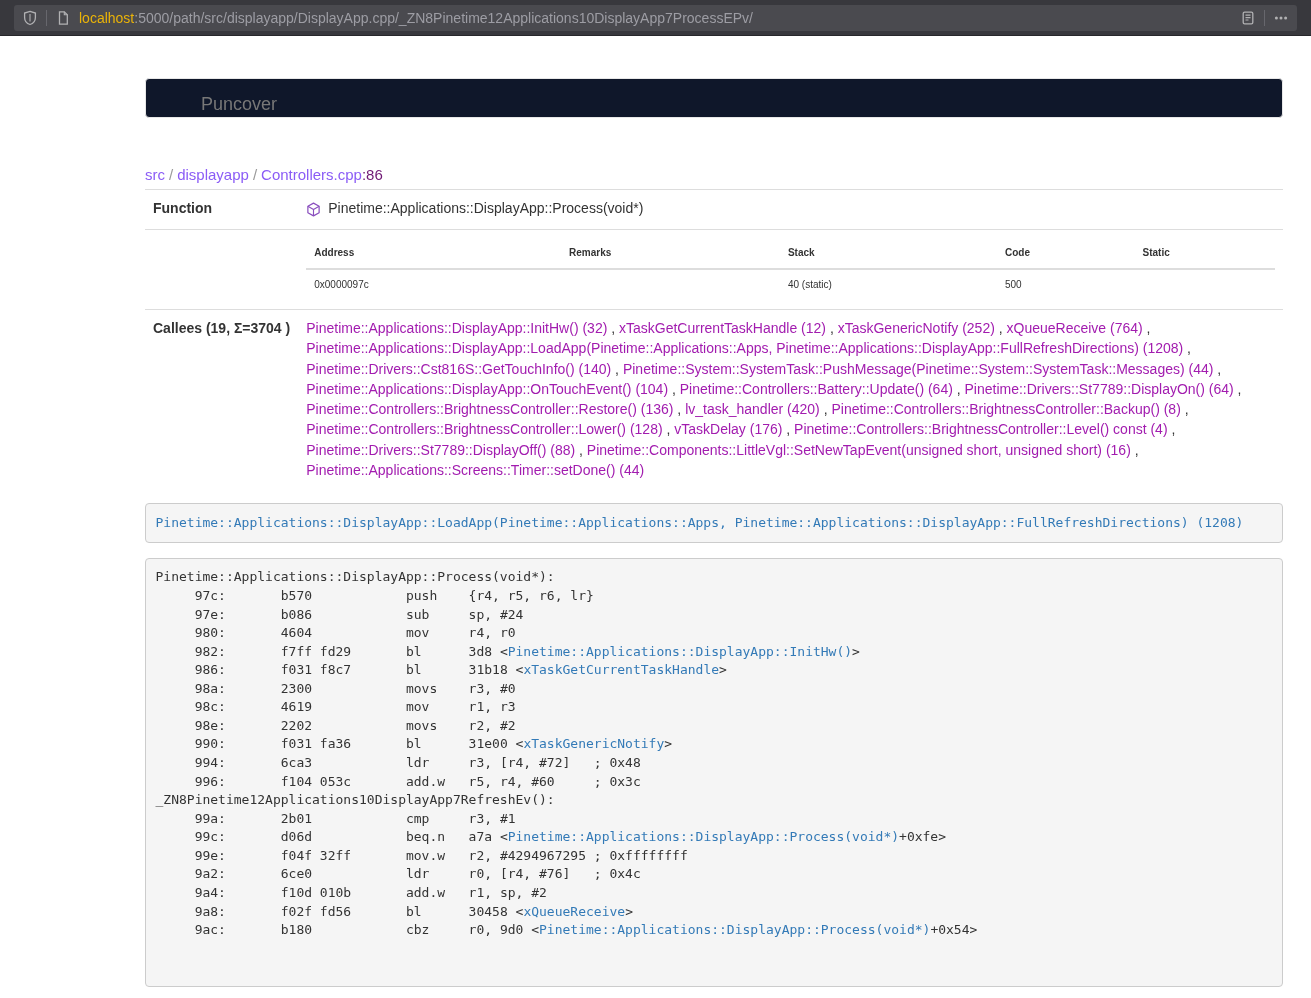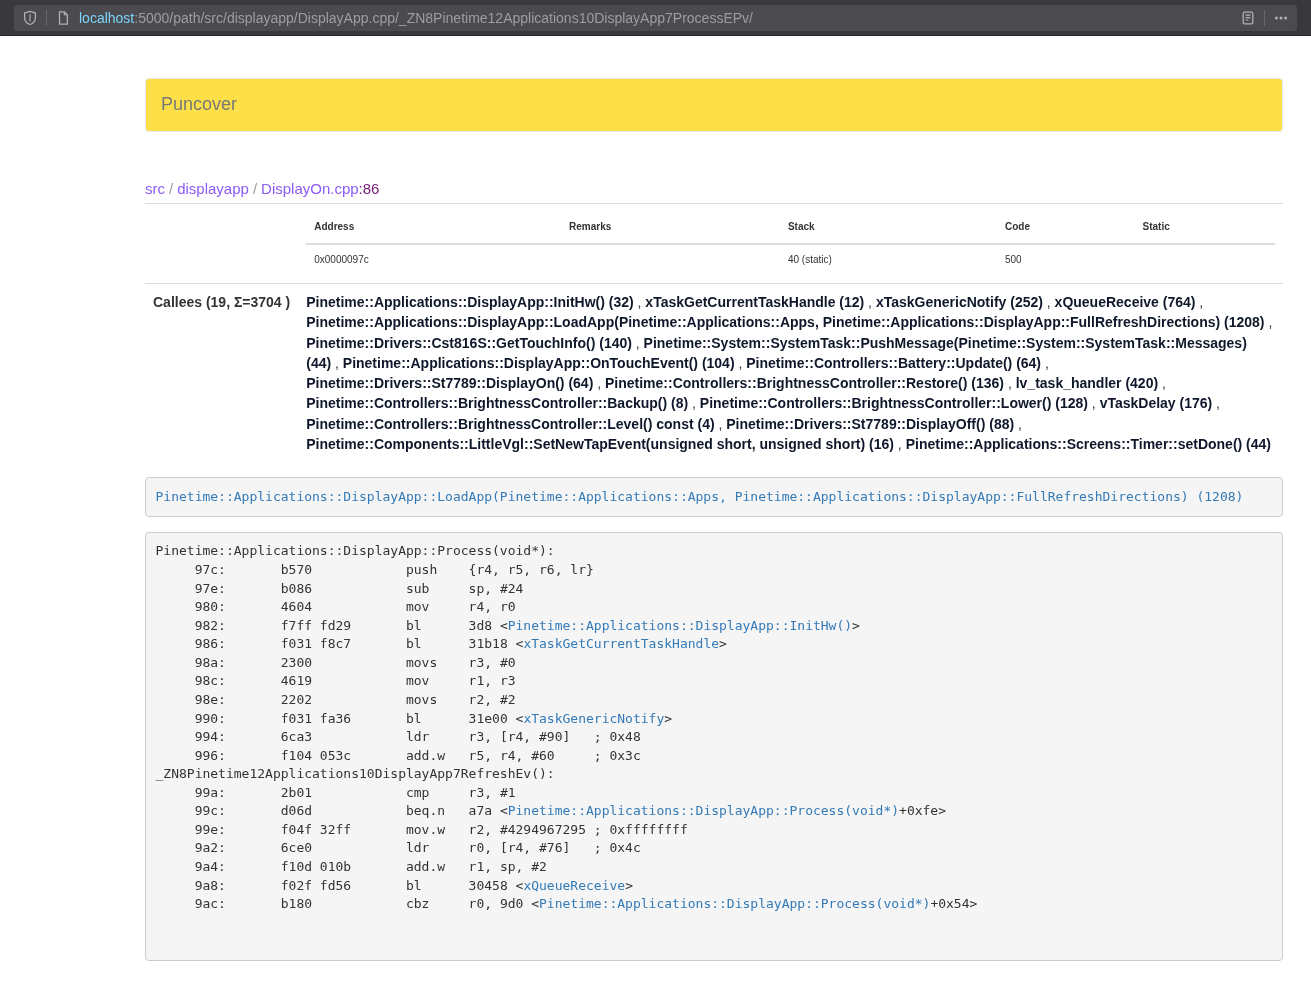--- a/index.html
+++ b/index.html
@@ -18,28 +18,28 @@
   .urlbar {
     flex:1; height:26px; background:#4a4a4f; border-radius:3px;
     display:flex; align-items:center; padding:0 8px; min-width:0;
   }
   .vdiv { width:1px; height:16px; background:#67676d; margin:0 8px; flex:0 0 auto; }
   .chrome svg { flex:0 0 auto; display:block; }
   .urltext {
     margin-left:8px; font-size:14px; color:#9d9da4;
     white-space:nowrap; overflow:hidden; flex:1; min-width:0;
   }
-  .urltext .host { color:#7dd3fc; }
+  .urltext .host { color:#eab308; }
 
   
   .page { width:1138px; margin-left:145px; }
 
   .navbar {
-    margin-top:42px; height:54px; background:#fde047;
-    border:1px solid #e7e7e7; border-radius:4px;
+    margin-top:42px; height:40px; background:#0f172a;
+    border:1px solid #e7e7e7; border-radius:4px;padding-left:40px;
   }
   .brand {
     display:inline-block; padding:15px; font-size:18px; line-height:20px;
     color:#777; text-decoration:none;
   }
 
   .crumbs { margin:48px 0 6px; font-size:15px; color:#777; }
   .crumbs a { color:#8b5cf6; text-decoration:none; }
   .crumbs .sep { color:#999; padding:0 4px; }
   .crumbs .muted { color:#701a75; }
@@ -52,21 +52,21 @@
 
   table.inner { width:100%; border-collapse:collapse; font-size:10px; }
   table.inner th {
     text-align:left; font-weight:bold; padding:8px; border-bottom:2px solid #ddd; line-height:1.45;
   }
   table.inner td { text-align:left; padding:8px; border-top:1px solid #ddd; line-height:1.45; }
 
   .funcname { display:inline-flex; align-items:center; gap:7px; }
   .cube { position:relative; top:1px; }
 
-  .callees a { color:#0f172a; text-decoration:none;font-weight:bold; }
+  .callees a { color:#a21caf; text-decoration:none; }
   .callees .sep { color:#333; }
 
   pre {
     display:block; padding:9.5px; margin:0 0 15px;
     font-family:"DejaVu Sans Mono","Liberation Mono",monospace;
     font-size:13px; line-height:1.42857;
     color:#333; background:#f5f5f5; border:1px solid #ccc; border-radius:4px;
     white-space:pre; overflow:hidden;
     tab-size:8; -moz-tab-size:8;
   }
@@ -102,24 +102,36 @@
     </svg>
   </div>
 </div>
 
 <div class="page">
 
   <nav class="navbar">
     <a class="brand">Puncover</a>
   </nav>
 
-  <div class="crumbs"><a>src</a><span class="sep">/</span><a>displayapp</a><span class="sep">/</span><a>DisplayOn.cpp</a><span class="muted">:86</span></div>
+  <div class="crumbs"><a>src</a><span class="sep">/</span><a>displayapp</a><span class="sep">/</span><a>Controllers.cpp</a><span class="muted">:86</span></div>
 
   <table class="outer">
     <tbody>
+      <tr>
+        <td class="lbl">Function</td>
+        <td>
+          <span class="funcname">
+            <svg class="cube" width="15" height="15" viewBox="0 0 16 16">
+              <path d="M8 1.2 L14 4.6 V11.4 L8 14.8 L2 11.4 V4.6 Z" fill="none" stroke="#8a4fbe" stroke-width="1.3" stroke-linejoin="round"></path>
+              <path d="M2 4.6 L8 8 L14 4.6 M8 8 V14.8" fill="none" stroke="#8a4fbe" stroke-width="1.2" stroke-linejoin="round"></path>
+            </svg>
+            <span>Pinetime::Applications::DisplayApp::Process(void*)</span>
+          </span>
+        </td>
+      </tr>
       <tr>
         <td class="lbl"></td>
         <td>
           <table class="inner">
             <colgroup>
               <col style="width:26.3%">
                 <col style="width:22.6%">
                 <col style="width:22.4%">
                 <col style="width:14.2%">
                 <col style="width:14.5%">
@@ -157,21 +169,21 @@
   <pre id="disasm"><span>Pinetime::Applications::DisplayApp::Process(void*):</span>
 <span>     97c:	b570      	push	{r4, r5, r6, lr}</span>
 <span>     97e:	b086      	sub	sp, #24</span>
 <span>     980:	4604      	mov	r4, r0</span>
 <span>     982:	f7ff fd29 	bl	3d8 &lt;</span><a>Pinetime::Applications::DisplayApp::InitHw()</a><span>&gt;</span>
 <span>     986:	f031 f8c7 	bl	31b18 &lt;</span><a>xTaskGetCurrentTaskHandle</a><span>&gt;</span>
 <span>     98a:	2300      	movs	r3, #0</span>
 <span>     98c:	4619      	mov	r1, r3</span>
 <span>     98e:	2202      	movs	r2, #2</span>
 <span>     990:	f031 fa36 	bl	31e00 &lt;</span><a>xTaskGenericNotify</a><span>&gt;</span>
-<span>     994:	6ca3      	ldr	r3, [r4, #90]	; 0x48</span>
+<span>     994:	6ca3      	ldr	r3, [r4, #72]	; 0x48</span>
 <span>     996:	f104 053c 	add.w	r5, r4, #60	; 0x3c</span>
 <span>_ZN8Pinetime12Applications10DisplayApp7RefreshEv():</span>
 <span>     99a:	2b01      	cmp	r3, #1</span>
 <span>     99c:	d06d      	beq.n	a7a &lt;</span><a>Pinetime::Applications::DisplayApp::Process(void*)</a><span>+0xfe&gt;</span>
 <span>     99e:	f04f 32ff 	mov.w	r2, #4294967295	; 0xffffffff</span>
 <span>     9a2:	6ce0      	ldr	r0, [r4, #76]	; 0x4c</span>
 <span>     9a4:	f10d 010b 	add.w	r1, sp, #2</span>
 <span>     9a8:	f02f fd56 	bl	30458 &lt;</span><a>xQueueReceive</a><span>&gt;</span>
 <span>     9ac:	b180      	cbz	r0, 9d0 &lt;</span><a>Pinetime::Applications::DisplayApp::Process(void*)</a><span>+0x54&gt;</span>
 

